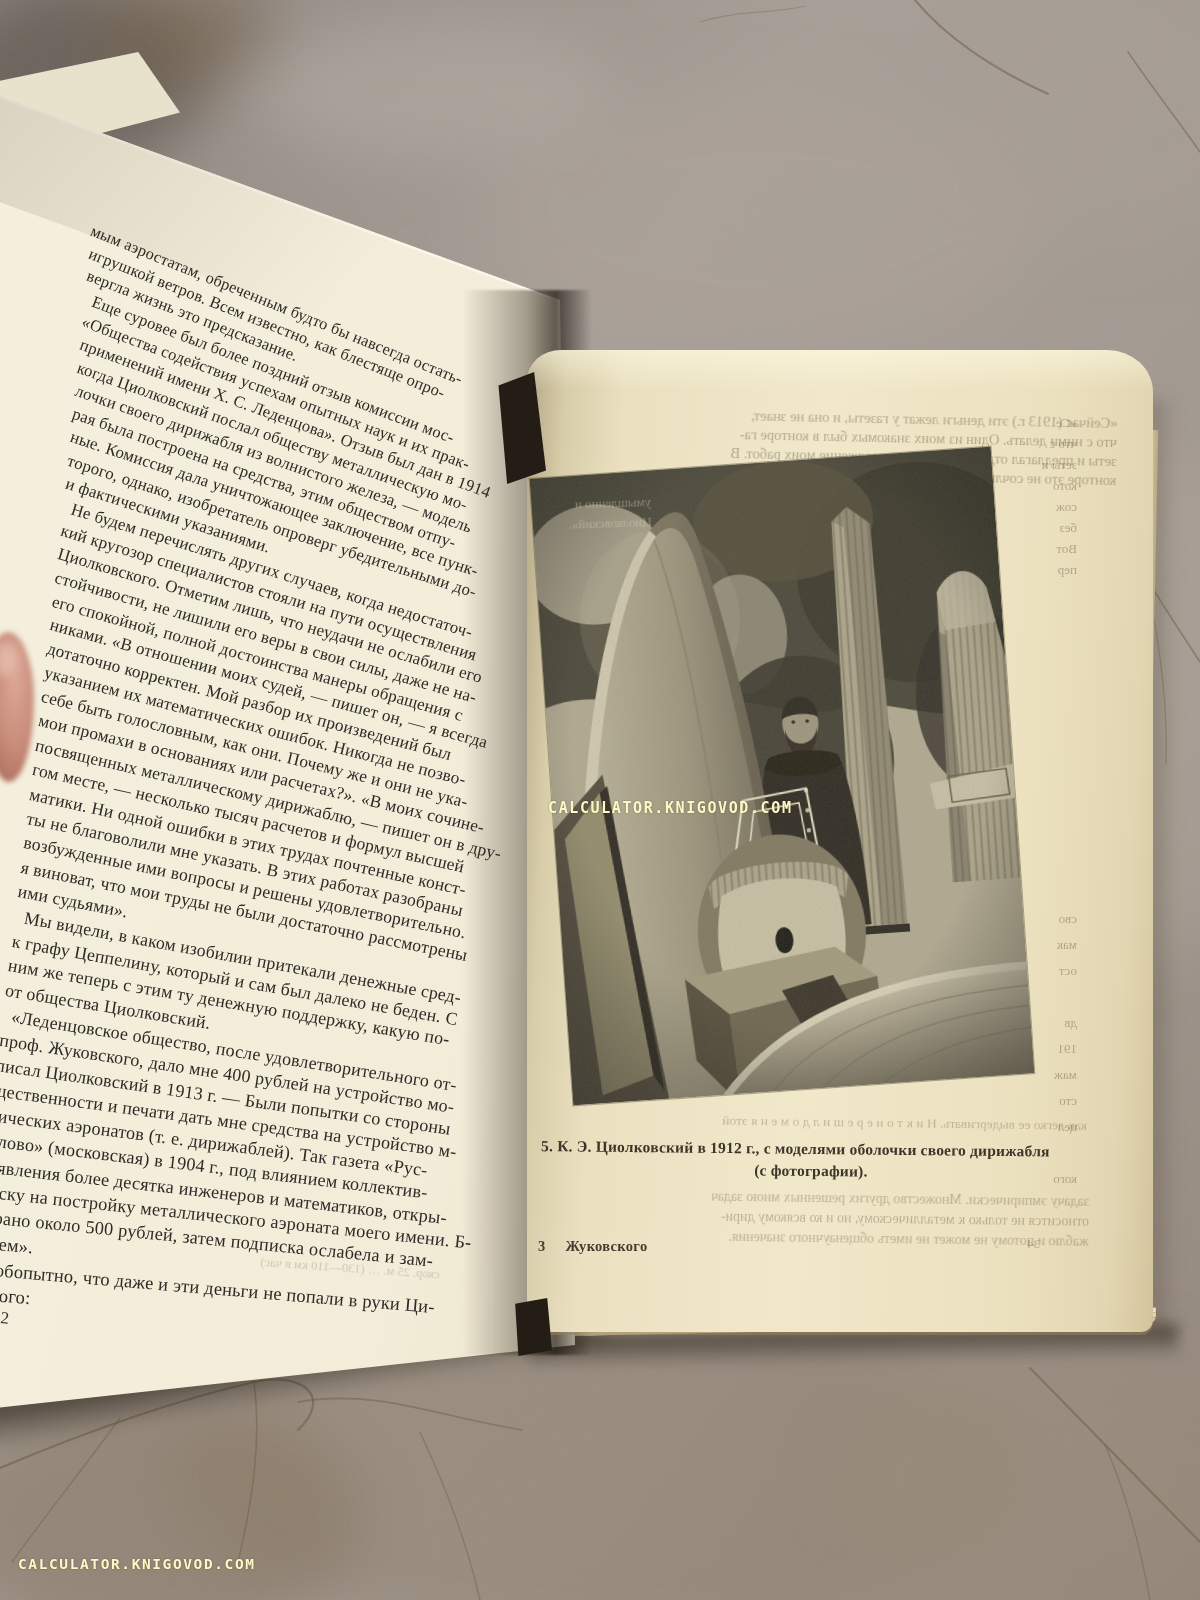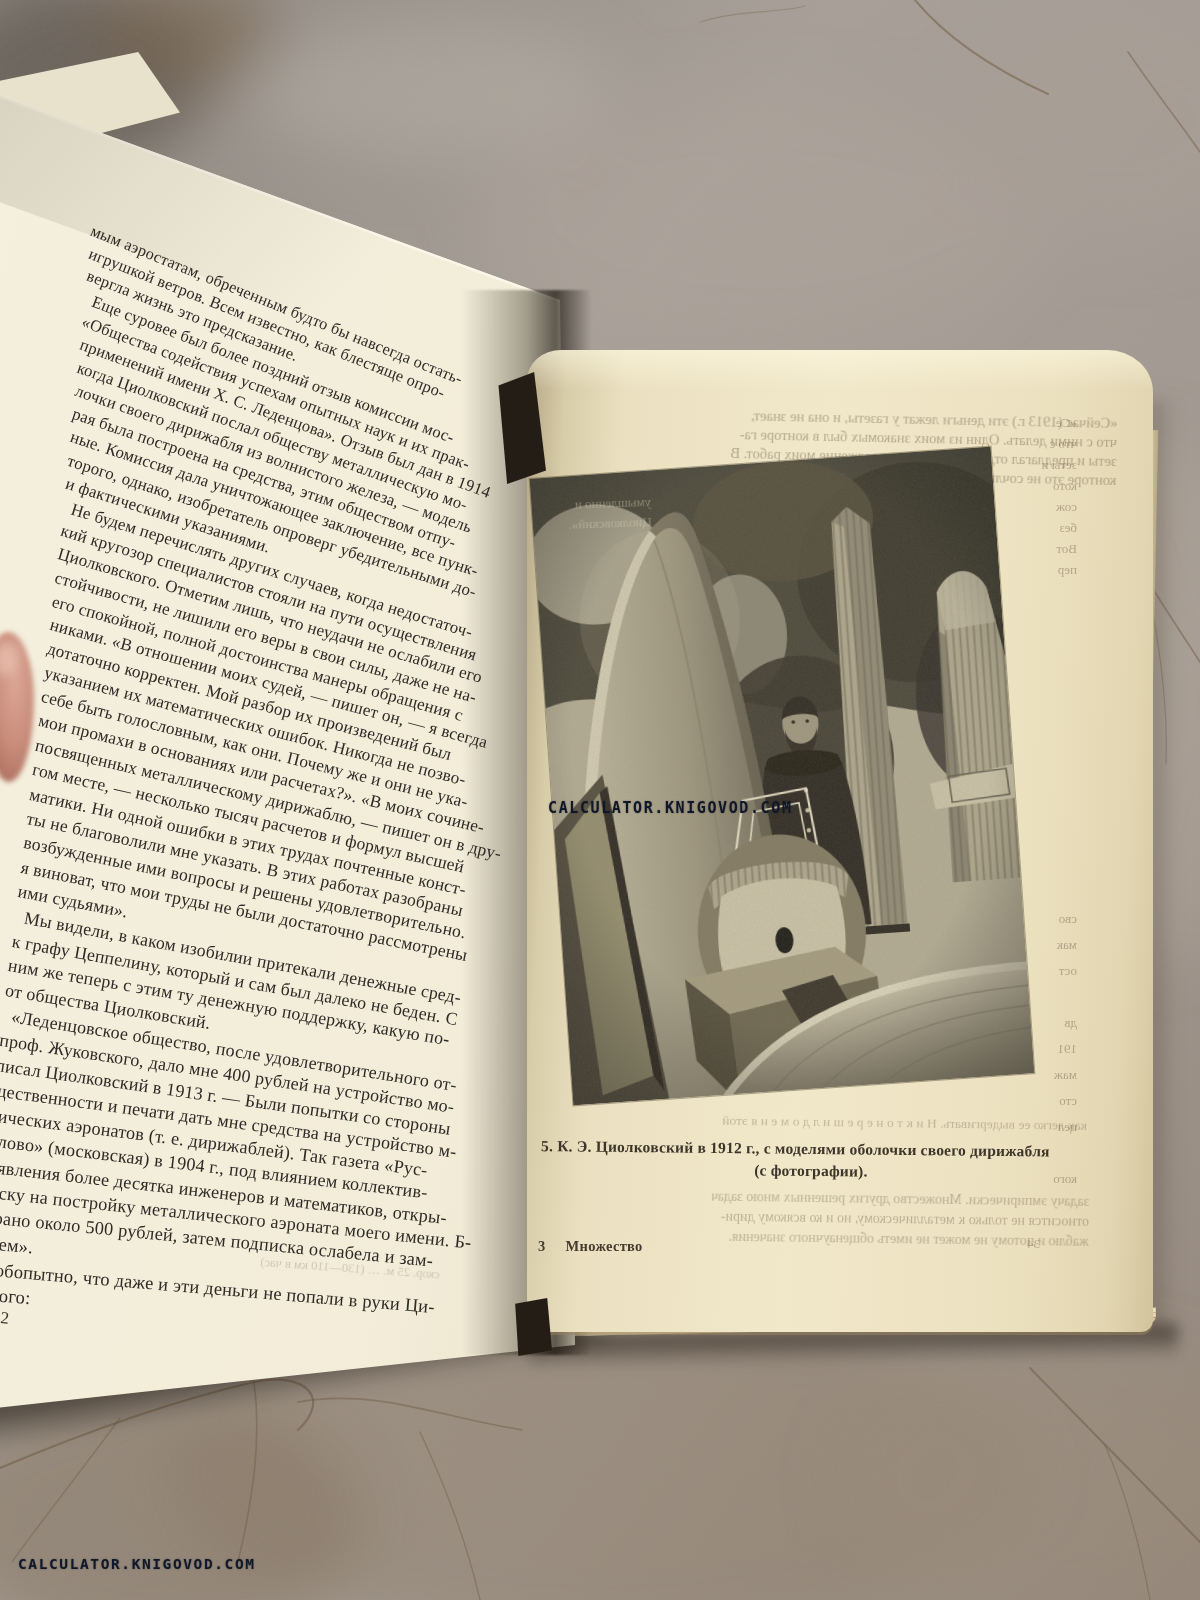--- a/index.html
+++ b/index.html
@@ -103,21 +103,21 @@
 
   
   .finger{position:absolute;left:-16px;top:632px;width:50px;height:150px;z-index:9;
     border-radius:48% 52% 50% 50%/42% 44% 56% 58%;
     background:radial-gradient(ellipse at 62% 32%,#dca796 0%,#c98d7b 45%,#b07262 75%,#955c50 100%);
     filter:blur(2.5px);}
   .finger::after{content:"";position:absolute;left:8px;top:10px;width:26px;height:34px;
     border-radius:50%;background:rgba(240,205,190,.55);filter:blur(4px);}
 
   
-  .watermark{position:absolute;z-index:12;color:#0f172a;
+  .watermark{position:absolute;z-index:12;color:#fef9c3;
     font-family:"DejaVu Sans Mono","Liberation Mono",monospace;font-weight:700;
     letter-spacing:1.6px;text-shadow:0 0 2px rgba(0,0,0,.35);}
   .wm-mid{left:548px;top:799px;font-size:15px;}
   .wm-bottom{left:18px;top:1556px;font-size:14.5px;}
 </style>
 </head>
 <body>
 
 <div class="scene">
 
@@ -386,21 +386,21 @@
     </div>
 
     <div class="rp-st-below-cap">
 
     <div class="st-line">задачу эмпирически. Множество других решенных мною задач</div>
         <div class="st-line">относится не только к металлическому, но и ко всякому дири-</div>
         <div class="st-line">жаблю и потому не может не иметь общенаучного значения.</div>
       </div>
 
     <div class="rp-signature">
-      <span class="sig-num">3</span><span>Множество</span>
+      <span class="sig-num">3</span><span>Жуковского</span>
     </div>
 
     <div class="rp-st-pagenum">34</div>
   </div>
 
   <div class="spine-top"></div>
   <div class="spine-bottom"></div>
 
   <div class="finger"></div>
 

